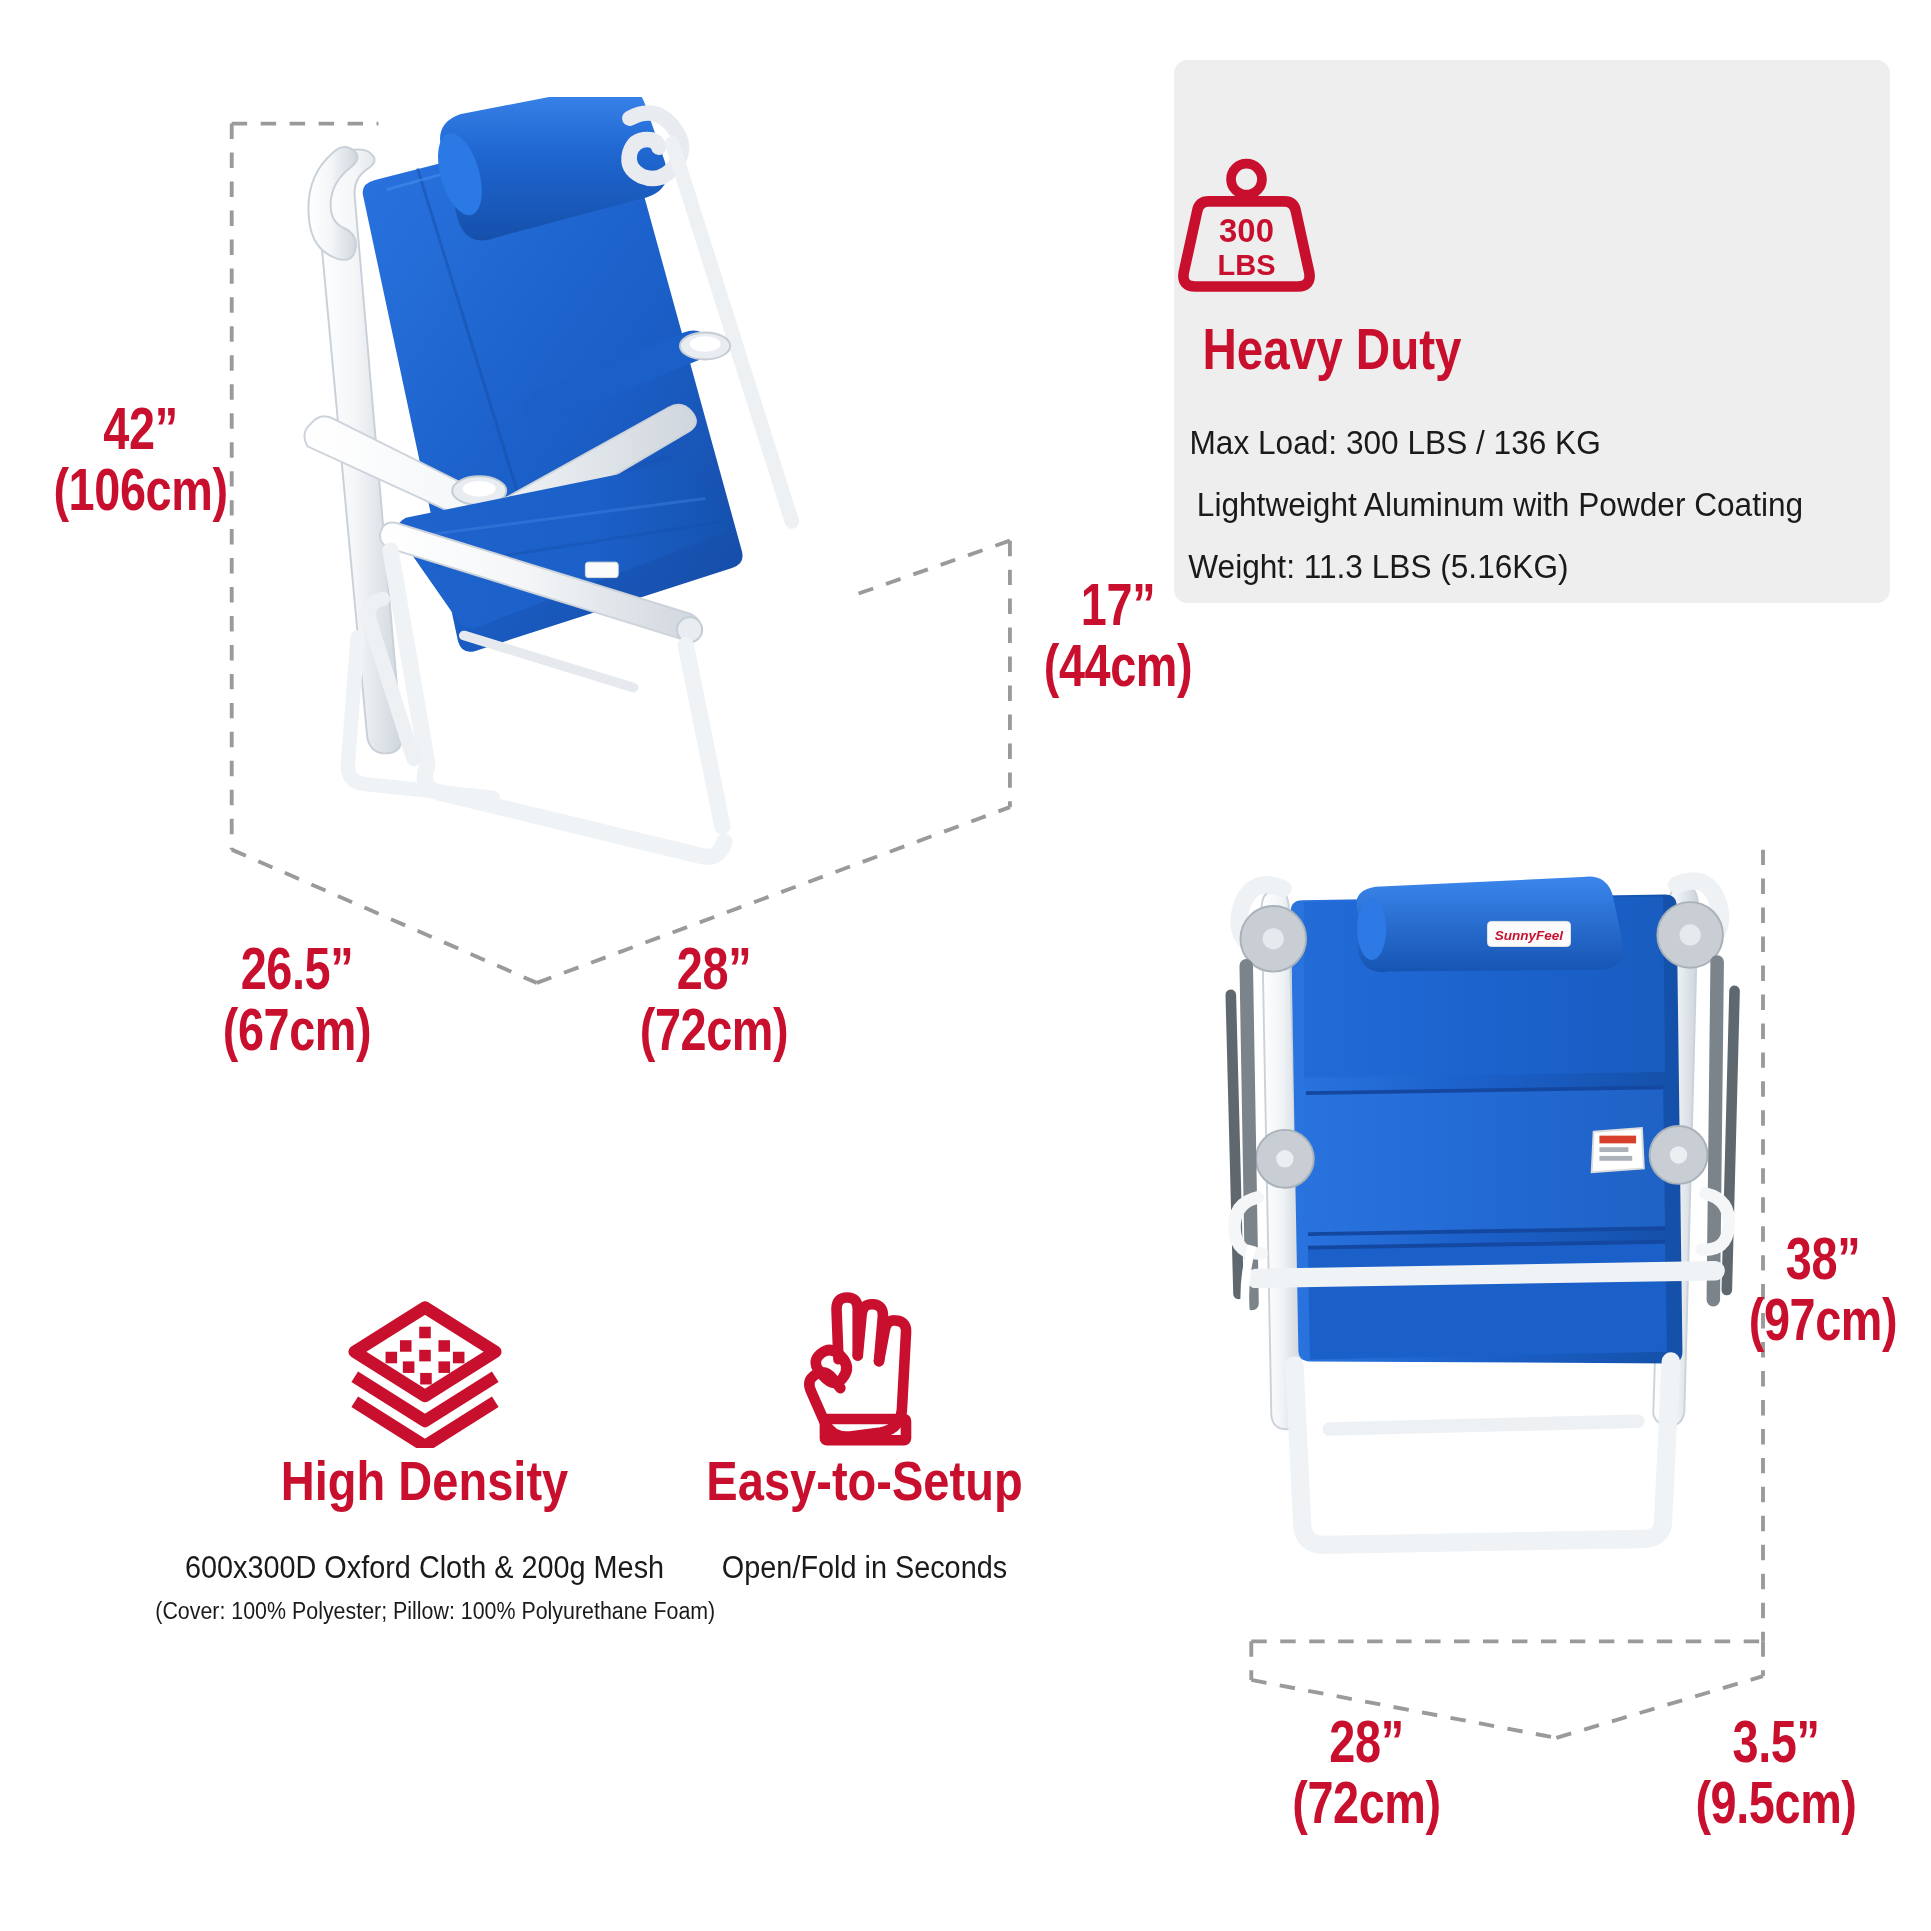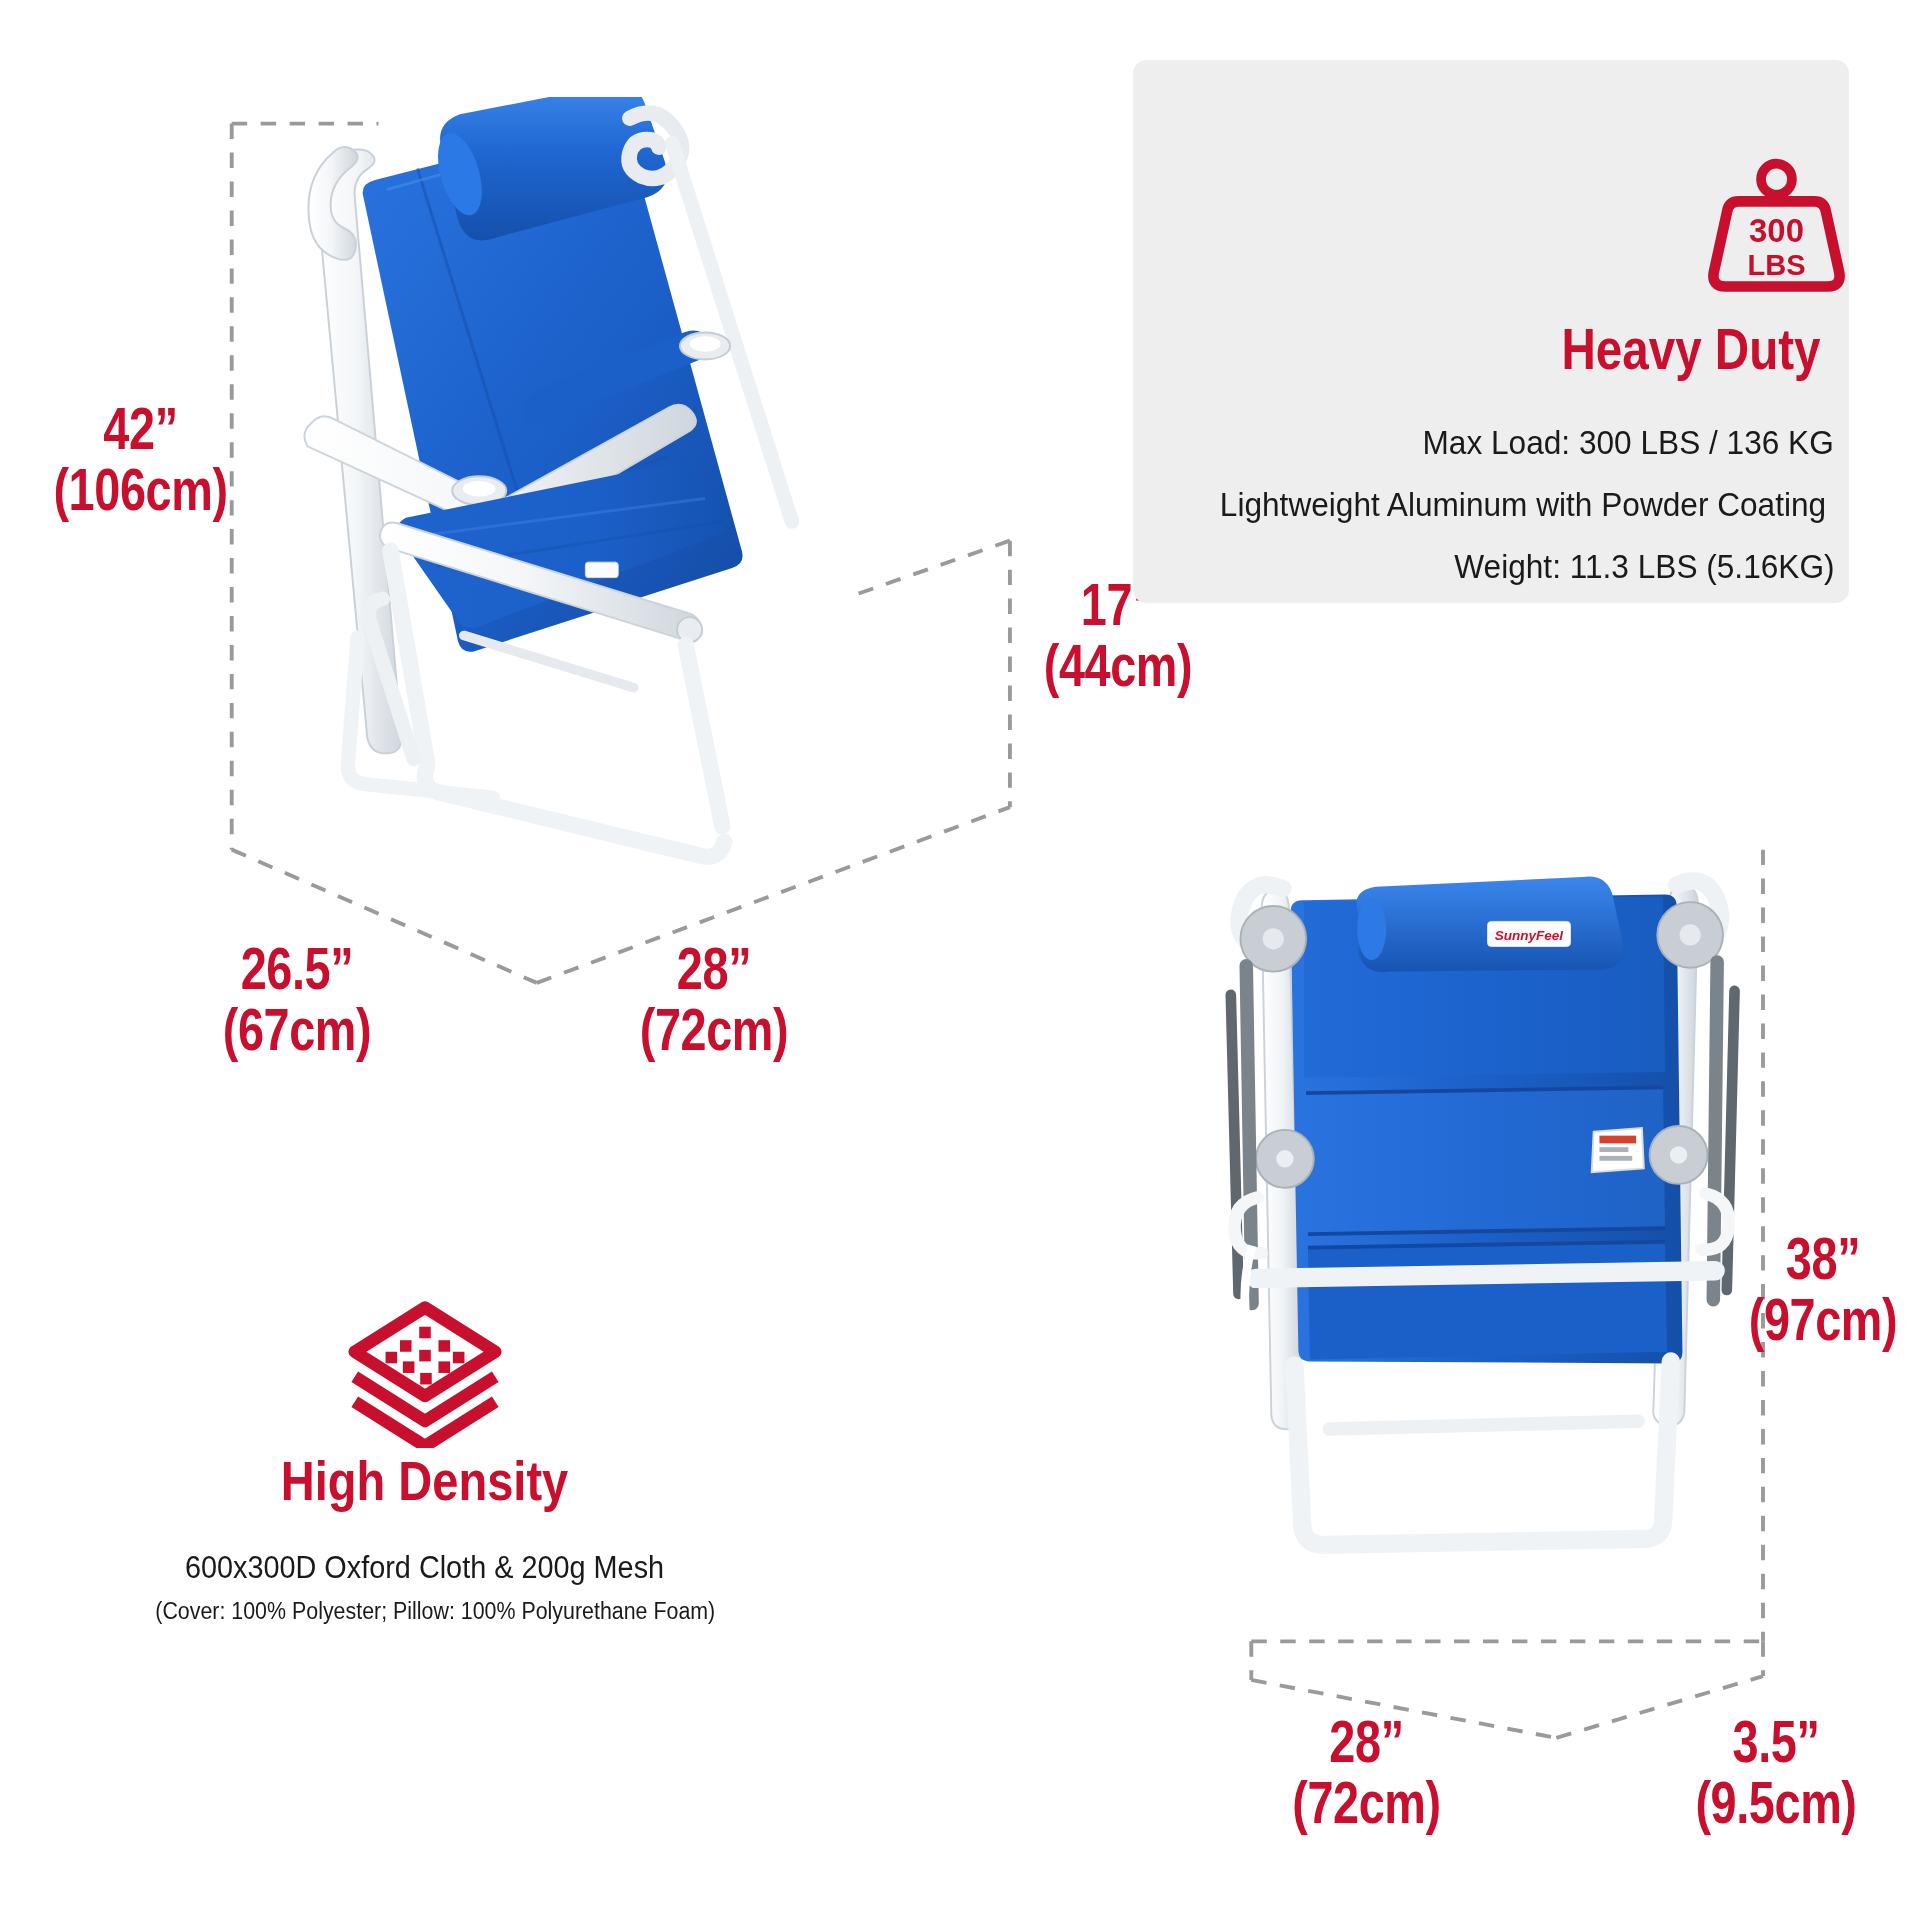--- a/index.html
+++ b/index.html
@@ -27,27 +27,27 @@
     transform: scaleX(0.78);
     white-space: nowrap;
   }
   .dim .v1 { display: block; font-size: 60px; }
   .dim .v2 { display: block; font-size: 60px; }
   svg.guides { position: absolute; left: 0; top: 0; width: 1931px; height: 1931px; pointer-events: none; }
 
   
   #spec-panel {
     position: absolute;
-    left: 1133px; top: 60px;
+    left: 1174px; top: 60px;
     width: 716px; height: 543px;
     background: #eeeeee;
     border-radius: 13.5px;
     display: flex;
     flex-direction: column;
-    align-items: flex-end;
+    align-items: flex-start;
     padding-top: 95px;
   }
   #spec-title {
     color: #c8102e;
     font-family: "Liberation Sans Narrow", "Liberation Sans", sans-serif;
     font-weight: 700;
     font-size: 58px;
     transform: scaleX(0.82);
     margin-top: 15.4px;
     letter-spacing: 0px;
@@ -257,20 +257,35 @@
           <rect x="99" y="70" width="12" height="12"></rect>
           <rect x="80" y="82" width="12" height="12"></rect>
         </g>
       </svg>
     </div>
     <div class="feature-title">High Density</div>
     <div class="feature-sub">600x300D Oxford Cloth &amp; 200g Mesh</div>
     <div class="feature-sub2">(Cover: 100% Polyester; Pillow: 100% Polyurethane Foam)</div>
   </div>
 
+  <div class="feature" style="left:570px; top:1303px; width:589px;">
+    <div class="feature-icon">
+      <svg viewBox="0 0 150 170" width="145" height="164">
+        <g fill="none" stroke="#c8102e" stroke-width="11" stroke-linejoin="round" stroke-linecap="round">
+          <path d="M48 78 L46 26 q0 -12 11 -12 q11 0 11 12 L68 74"></path>
+          <path d="M68 74 L72 32 q1 -12 12 -11 q11 1 10 13 L90 80"></path>
+          <path d="M90 80 L96 48 q2 -12 12 -10 q11 1 10 13 L114 126 q0 24 -22 28 L60 158 q-18 2 -26 -14 L20 112 q-6 -12 4 -18 q10 -6 18 4 L50 108"></path>
+          <path d="M28 90 q-8 -10 2 -18 q10 -8 20 2 q12 12 2 24 q-10 12 -24 -8 z"></path>
+          <rect x="34" y="140" width="84" height="22" rx="2"></rect>
+        </g>
+      </svg>
+    </div>
+    <div class="feature-title">Easy-to-Setup</div>
+    <div class="feature-sub">Open/Fold in Seconds</div>
+  </div>
 
   <div class="photo" style="left:1188px; top:850px; width:599px; height:772px;">
     <svg viewBox="0 0 620 800" width="599" height="772">
       <defs>
         <linearGradient id="fBlue" x1="0" y1="0" x2="1" y2="0">
           <stop offset="0%" stop-color="#2a74e0"></stop>
           <stop offset="50%" stop-color="#1b5fc8"></stop>
           <stop offset="100%" stop-color="#1450a8"></stop>
         </linearGradient>
         <linearGradient id="fPillow" x1="0" y1="0" x2="0" y2="1">

